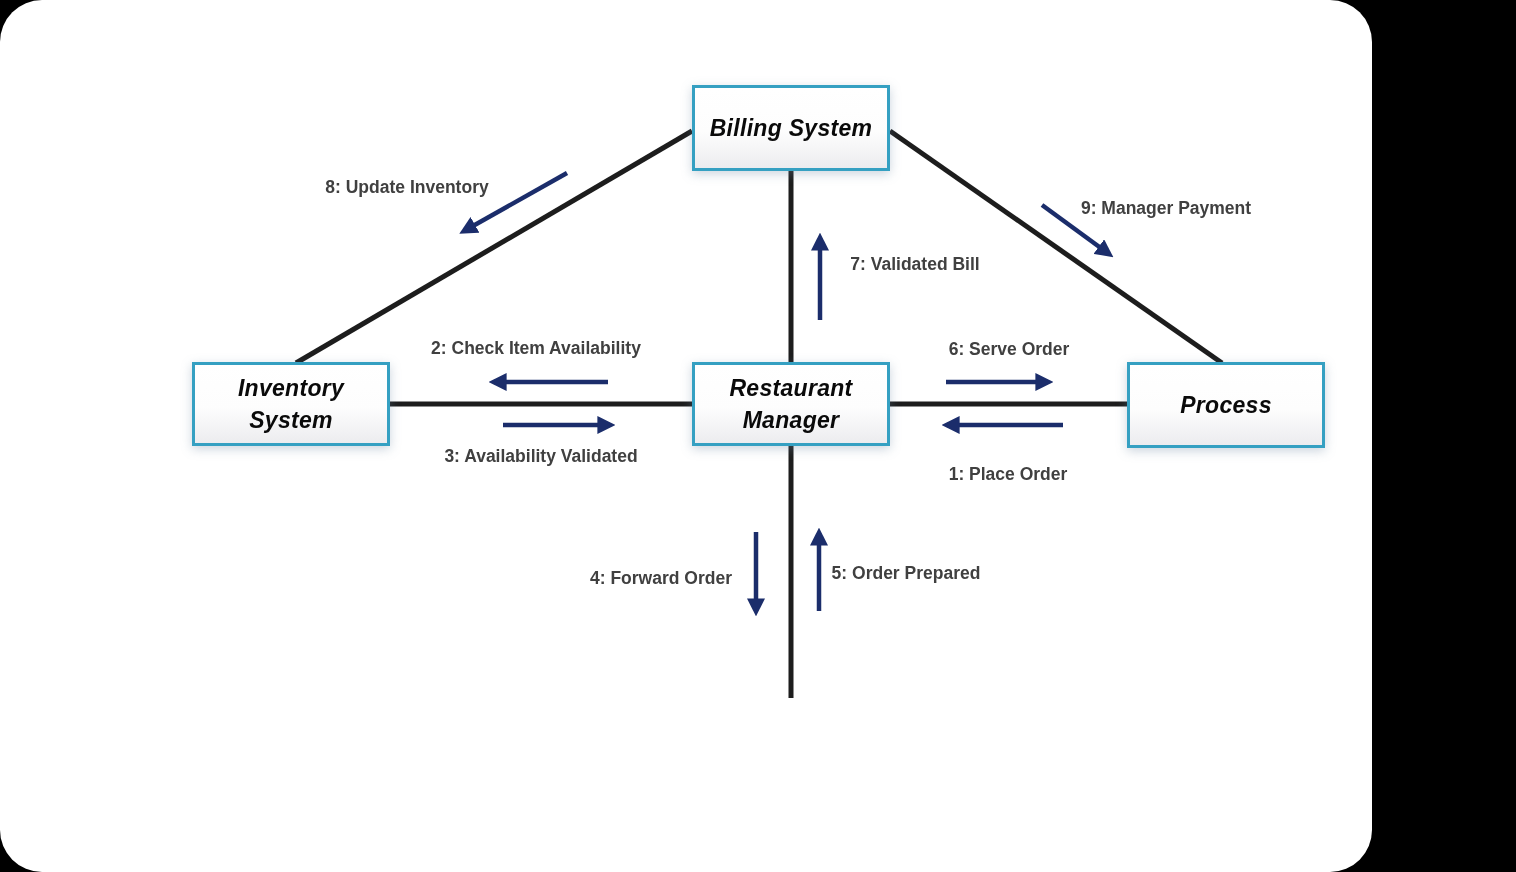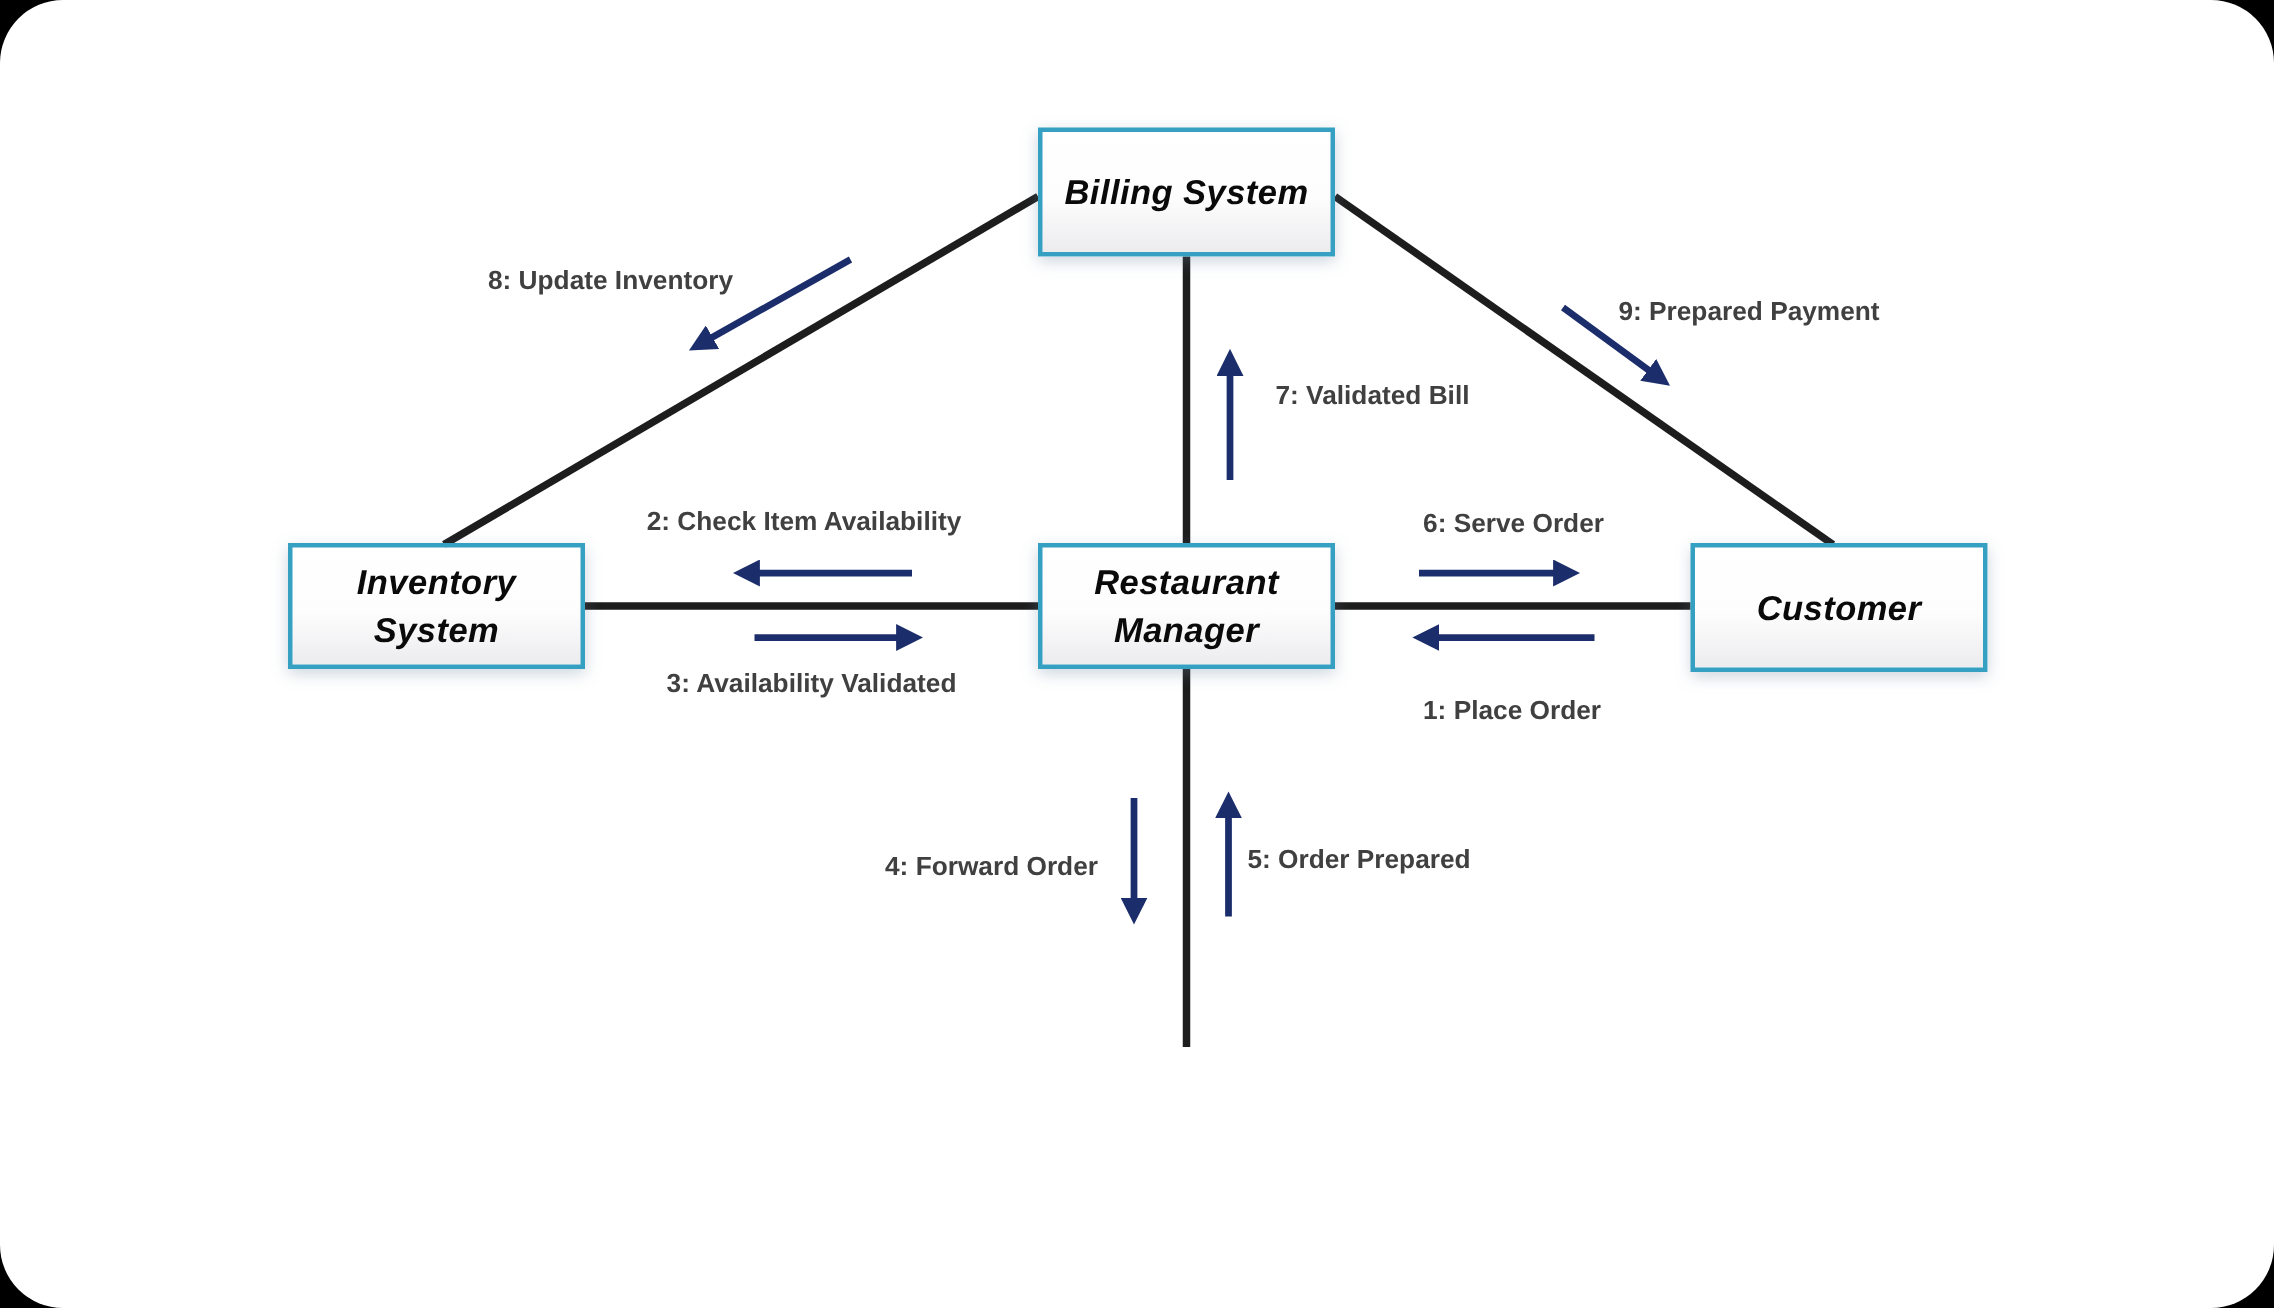--- a/index.html
+++ b/index.html
@@ -4,21 +4,21 @@
 <style>
   :root{
     --c-node-border:#35a0c2;
     --c-line:#1d1d1d;
     --c-arrow:#1b2d6b;
   }
   *{margin:0;padding:0;box-sizing:border-box;}
   html,body{width:1516px;height:872px;background:#000;overflow:hidden;
     font-family:"Liberation Sans","DejaVu Sans",sans-serif;}
   .page{
-    position:relative;width:1516px;height:872px;background:#ffffff;
+    position:relative;width:1372px;height:872px;background:#ffffff;
     border-radius:42px;overflow:hidden;
   }
   svg.wires{position:absolute;left:0;top:0;width:1516px;height:872px;}
   .connector{stroke:var(--c-line);stroke-width:5;fill:none;}
   .arrow{stroke:var(--c-arrow);stroke-width:4.5;fill:none;}
   .arrowhead{fill:var(--c-arrow);}
   .node{
     position:absolute;display:flex;align-items:center;justify-content:center;
     border:3.5px solid var(--c-node-border);
     background:linear-gradient(180deg,#ffffff 0%,#fdfdfd 55%,#ececef 100%);
@@ -72,26 +72,26 @@
   </div>
   <div class="node" style="left:192px;top:362px;width:198px;height:84px;">
     <span class="node-label">Inventory
 System</span>
   </div>
   <div class="node" style="left:692px;top:362px;width:198px;height:84px;">
     <span class="node-label">Restaurant
 Manager</span>
   </div>
   <div class="node" style="left:1127px;top:362px;width:198px;height:86px;">
-    <span class="node-label">Customer</span>
+    <span class="node-label">Process</span>
   </div>
 
   <div class="msg" style="left:1008px;top:474px;">1: Place Order</div>
   <div class="msg" style="left:536px;top:348px;">2: Check Item Availability</div>
   <div class="msg" style="left:541px;top:456px;text-align:center;">3: Availability Validated</div>
   <div class="msg" style="left:661px;top:578px;">4: Forward Order</div>
   <div class="msg" style="left:906px;top:573px;">5: Order Prepared</div>
   <div class="msg" style="left:1009px;top:349px;">6: Serve Order</div>
   <div class="msg" style="left:915px;top:264px;">7: Validated Bill</div>
   <div class="msg" style="left:407px;top:187px;">8: Update Inventory</div>
-  <div class="msg" style="left:1166px;top:208px;">9: Prepared Payment</div>
+  <div class="msg" style="left:1166px;top:208px;">9: Manager Payment</div>
 
 </div>
 
 </body></html>

